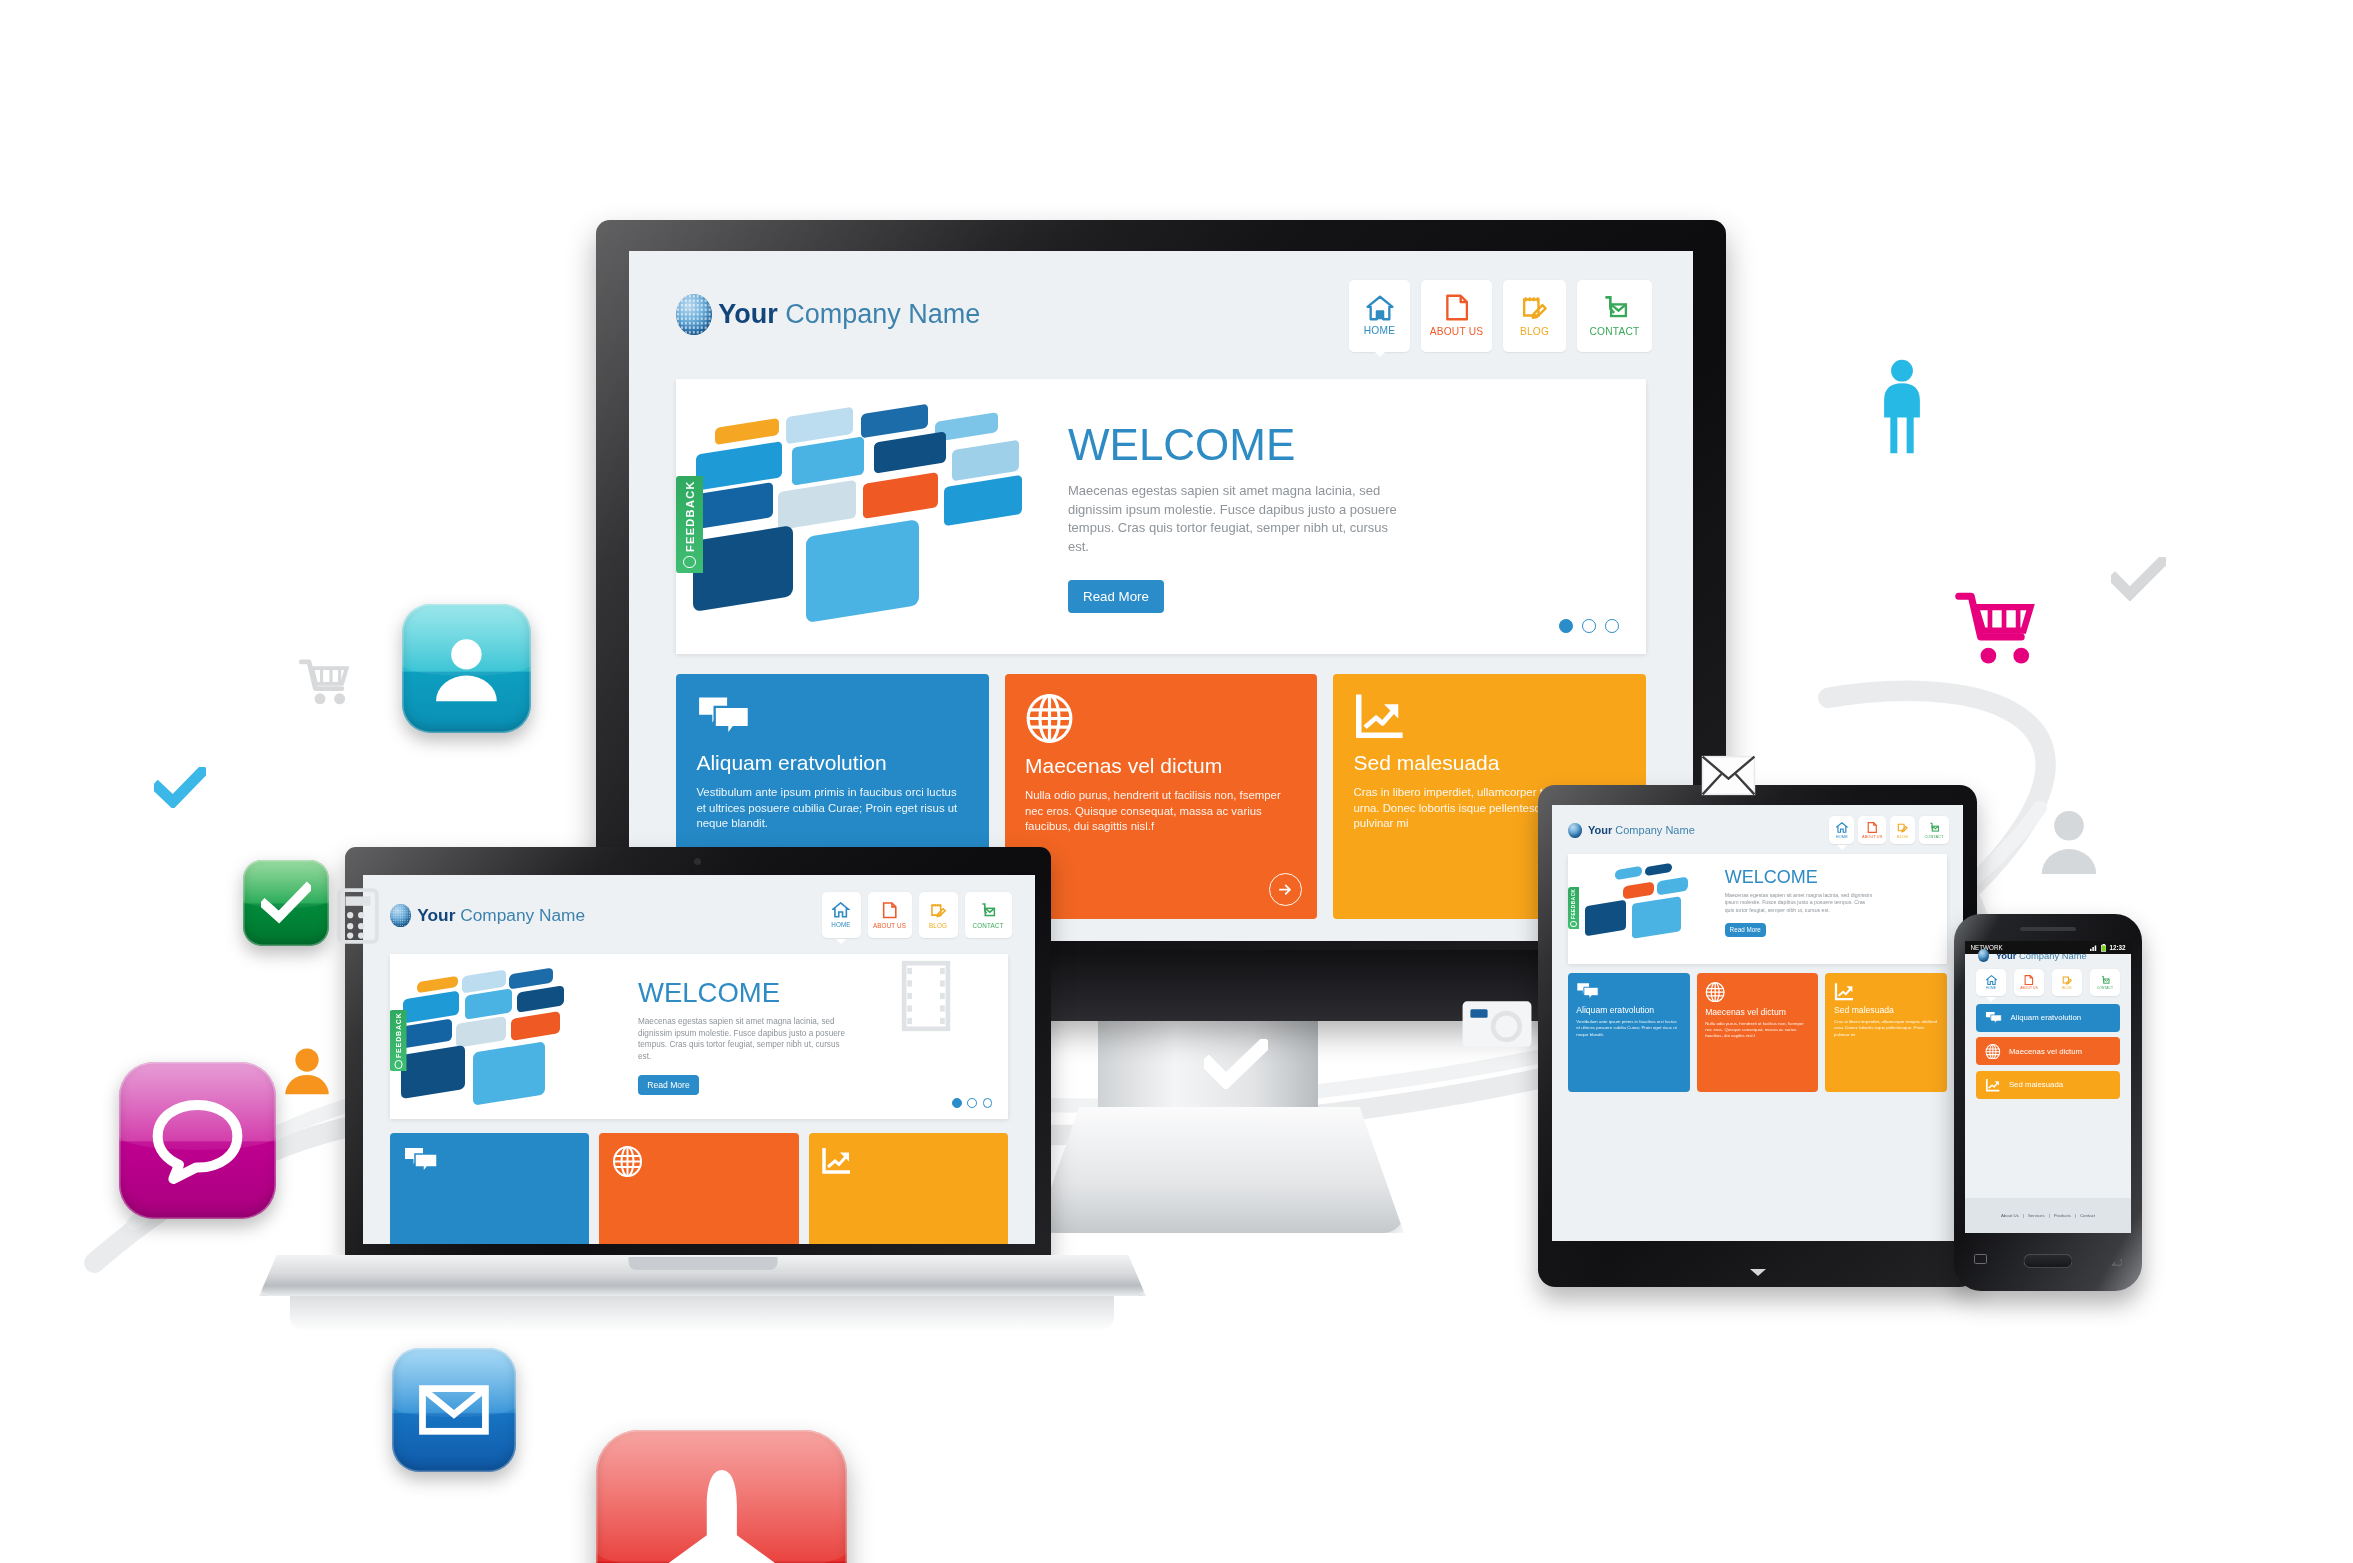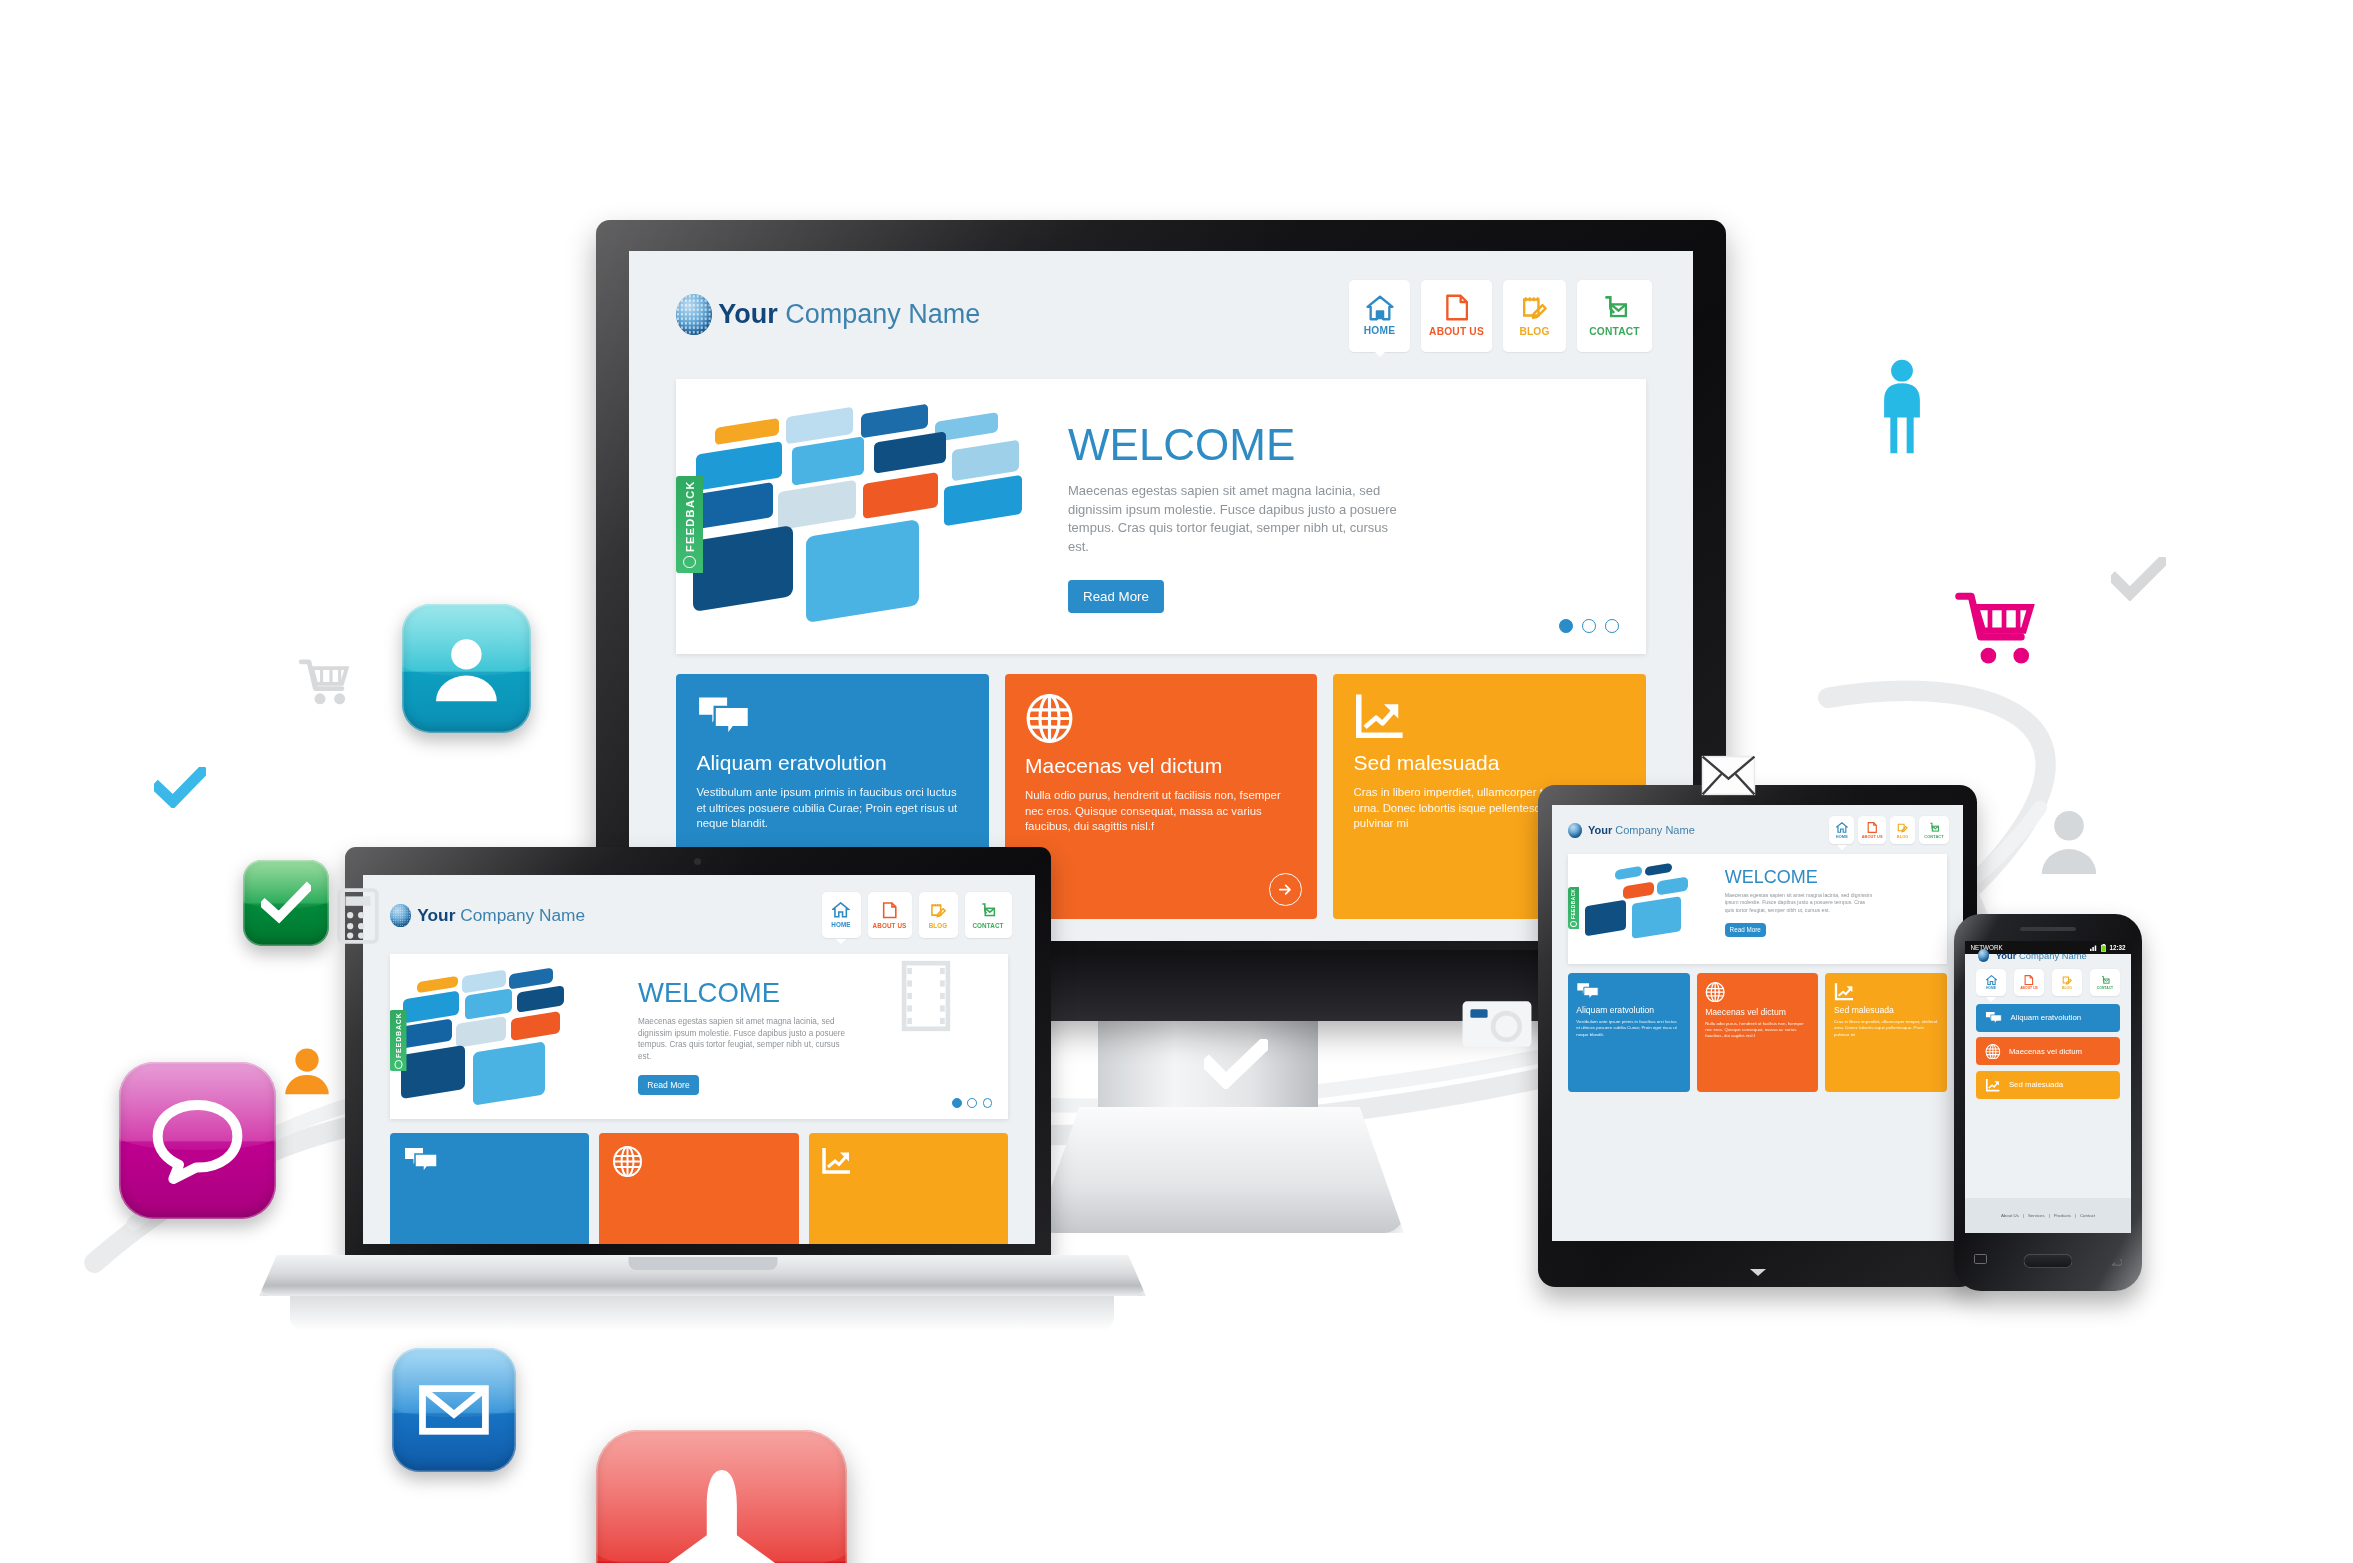--- a/index.html
+++ b/index.html
@@ -20,21 +20,21 @@
      background-image:
        radial-gradient(circle, rgba(255,255,255,.85) 34%, rgba(255,255,255,0) 36%);
      background-size:11% 11%;mix-blend-mode:screen;opacity:.75;}
   .brand{white-space:nowrap;color:#3d82ad;font-weight:300;}
   .brand b{color:#12457a;font-weight:700;}
 
   .navbtns{display:flex;}
   .navbtn{background:#fff;border-radius:4.7px;display:flex;flex-direction:column;
           align-items:center;justify-content:center;position:relative;
           box-shadow:0 0.8px 1.6px rgba(0,0,0,.07);}
-  .navbtn .lbl{font-weight:700;letter-spacing:.02em;}
+  .navbtn .lbl{font-weight:400;letter-spacing:.02em;}
   .navbtn.active:after{content:"";position:absolute;left:50%;transform:translateX(-50%);
           bottom:-5.5px;border-left:5.5px solid transparent;border-right:5.5px solid transparent;
           border-top:5.5px solid #fff;}
 
   .hero{background:#fff;position:relative;overflow:hidden;
         box-shadow:0 2.4px 4.7px rgba(0,0,0,.10);}
   .hero-art{position:absolute;left:0;top:0;height:100%;}
   .tile{position:absolute;border-radius:4.7px;}
   .fb-tab{position:absolute;background:linear-gradient(180deg,#3fbd72,#2faa60);
           color:#fff;writing-mode:vertical-rl;transform:rotate(180deg);

